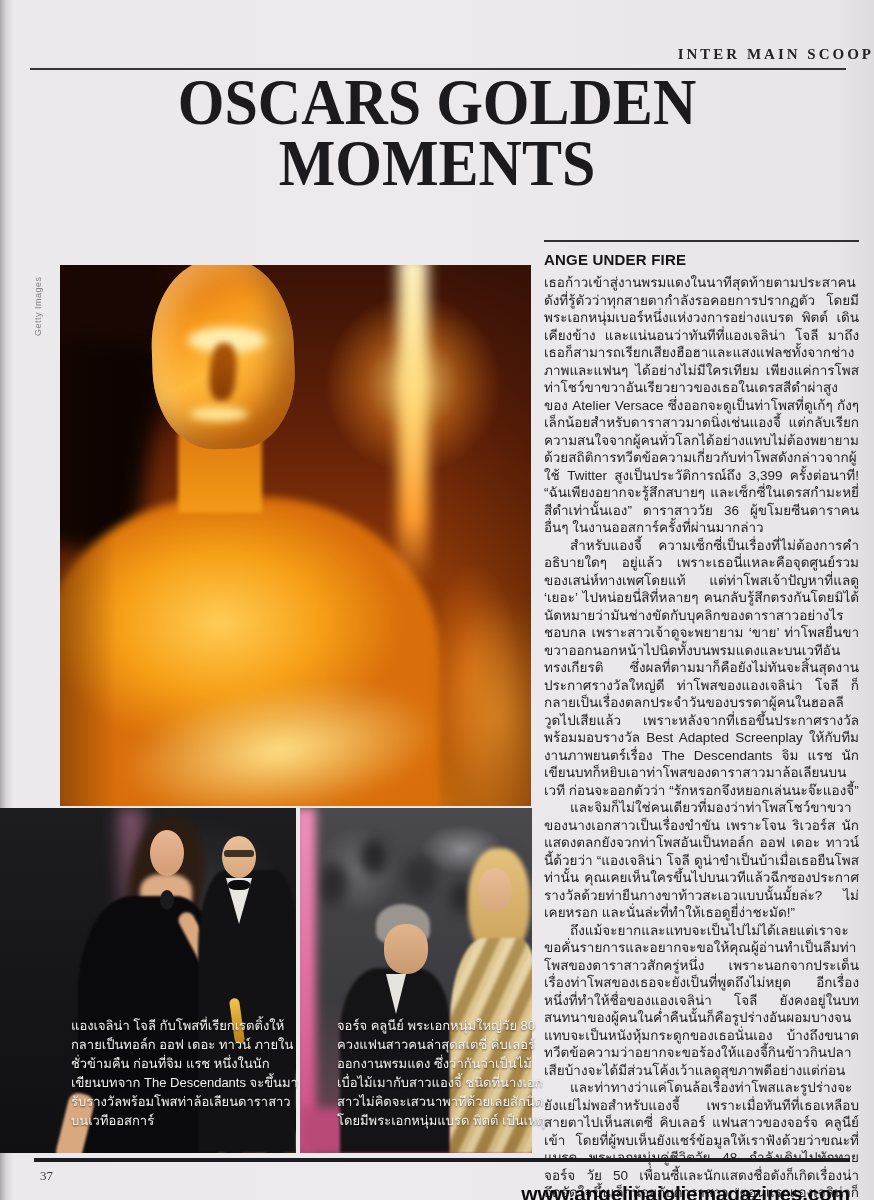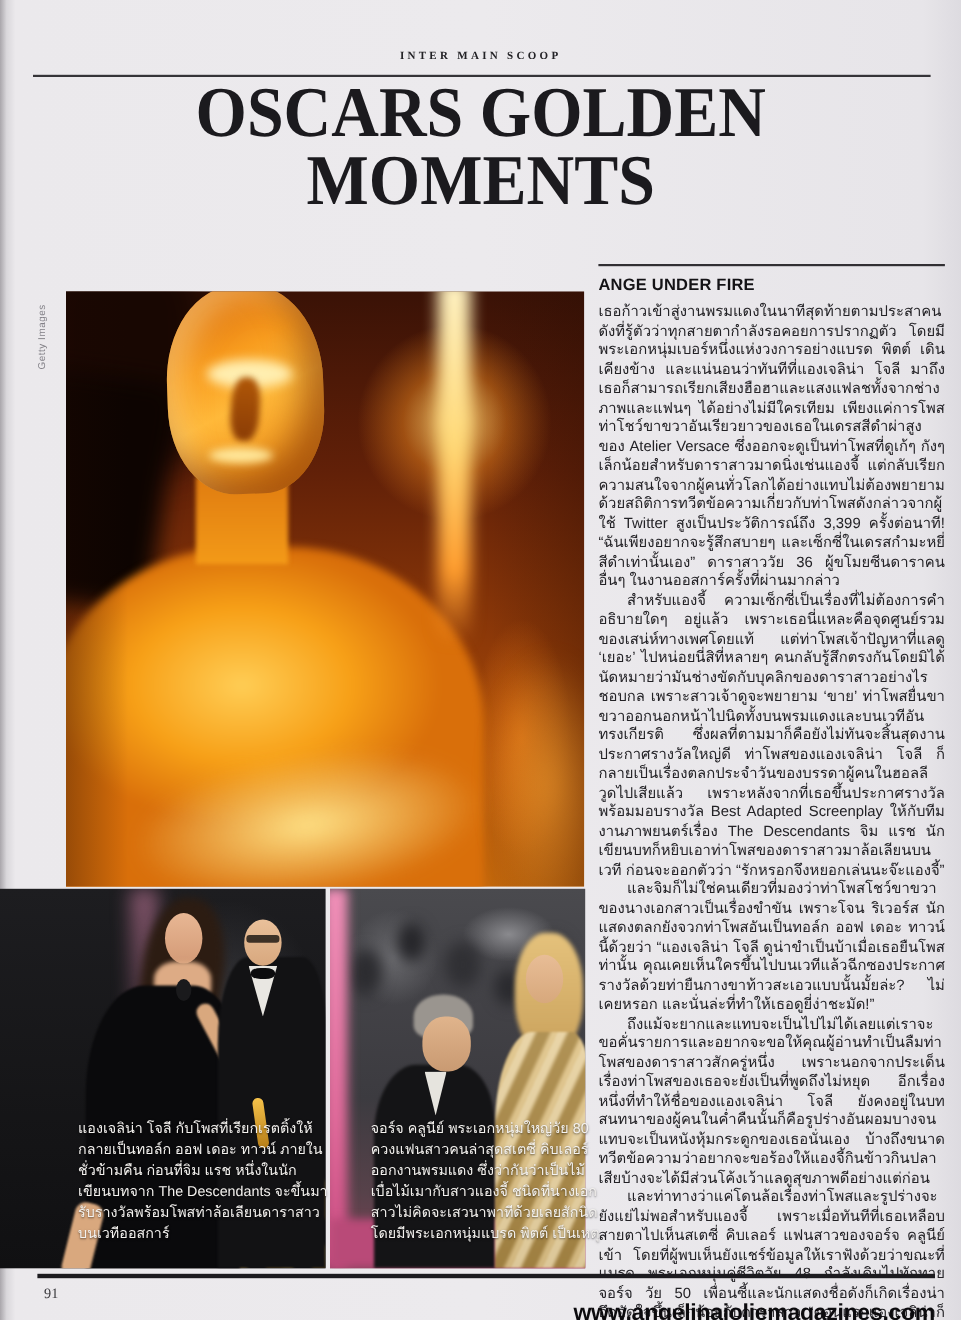--- a/index.html
+++ b/index.html
@@ -10,23 +10,23 @@
     overflow:hidden;
   }
   .page{
     position:relative;width:874px;height:1200px;
     background:linear-gradient(90deg,#a9a6ab 0px,#d9d7db 6px,#ebe9ec 14px,#eceaed 50%,#e7e5e9 96%,#dddbe0 100%);
     overflow:hidden;
   }
   
   .kicker{
     position:absolute;top:46px;left:0;width:100%;
-    text-align:center;
+    text-align:right;
     font-family:"Liberation Serif","DejaVu Serif",serif;
-    font-size:10px;letter-spacing:3px;color:#232226;font-weight:600;
+    font-size:15px;letter-spacing:3px;color:#232226;font-weight:600;
   }
   .rule-top{
     position:absolute;top:68px;left:30px;width:816px;height:2px;background:#353438;
   }
   .title{
     position:absolute;top:72px;left:0;width:100%;
     text-align:center;
     font-family:"Liberation Serif","DejaVu Serif",serif;
     color:#1b1a1e;font-weight:600;
     font-size:60px;line-height:57px;letter-spacing:0px;
@@ -353,16 +353,16 @@
     <div class="g-face"></div>
     <div class="s-hair"></div>
     <div class="s-face"></div>
     <div class="s-dress"></div>
   </div>
 
   <div class="caption capA">แองเจลิน่า โจลี กับโพสที่เรียกเรตติ้งให้กลายเป็นทอล์ก ออฟ เดอะ ทาวน์ ภายในชั่วข้ามคืน ก่อนที่จิม แรช หนึ่งในนักเขียนบทจาก The Descendants จะขึ้นมารับรางวัลพร้อมโพสท่าล้อเลียนดาราสาวบนเวทีออสการ์</div>
   <div class="caption capB">จอร์จ คลูนีย์ พระเอกหนุ่มใหญ่วัย 80 ควงแฟนสาวคนล่าสุดสเตซี่ คิบเลอร์ ออกงานพรมแดง ซึ่งว่ากันว่าเป็นไม้เบื่อไม้เมากับสาวแองจี้ ชนิดที่นางเอกสาวไม่คิดจะเสวนาพาทีด้วยเลยสักนิด โดยมีพระเอกหนุ่มแบรด พิตต์ เป็นเหตุ</div>
 
   <div class="rule-bottom"></div>
-  <div class="pageno">91</div>
+  <div class="pageno">37</div>
   <div class="site">www.angelinajoliemagazines.com</div>
 
 </div>
 
 </body></html>

